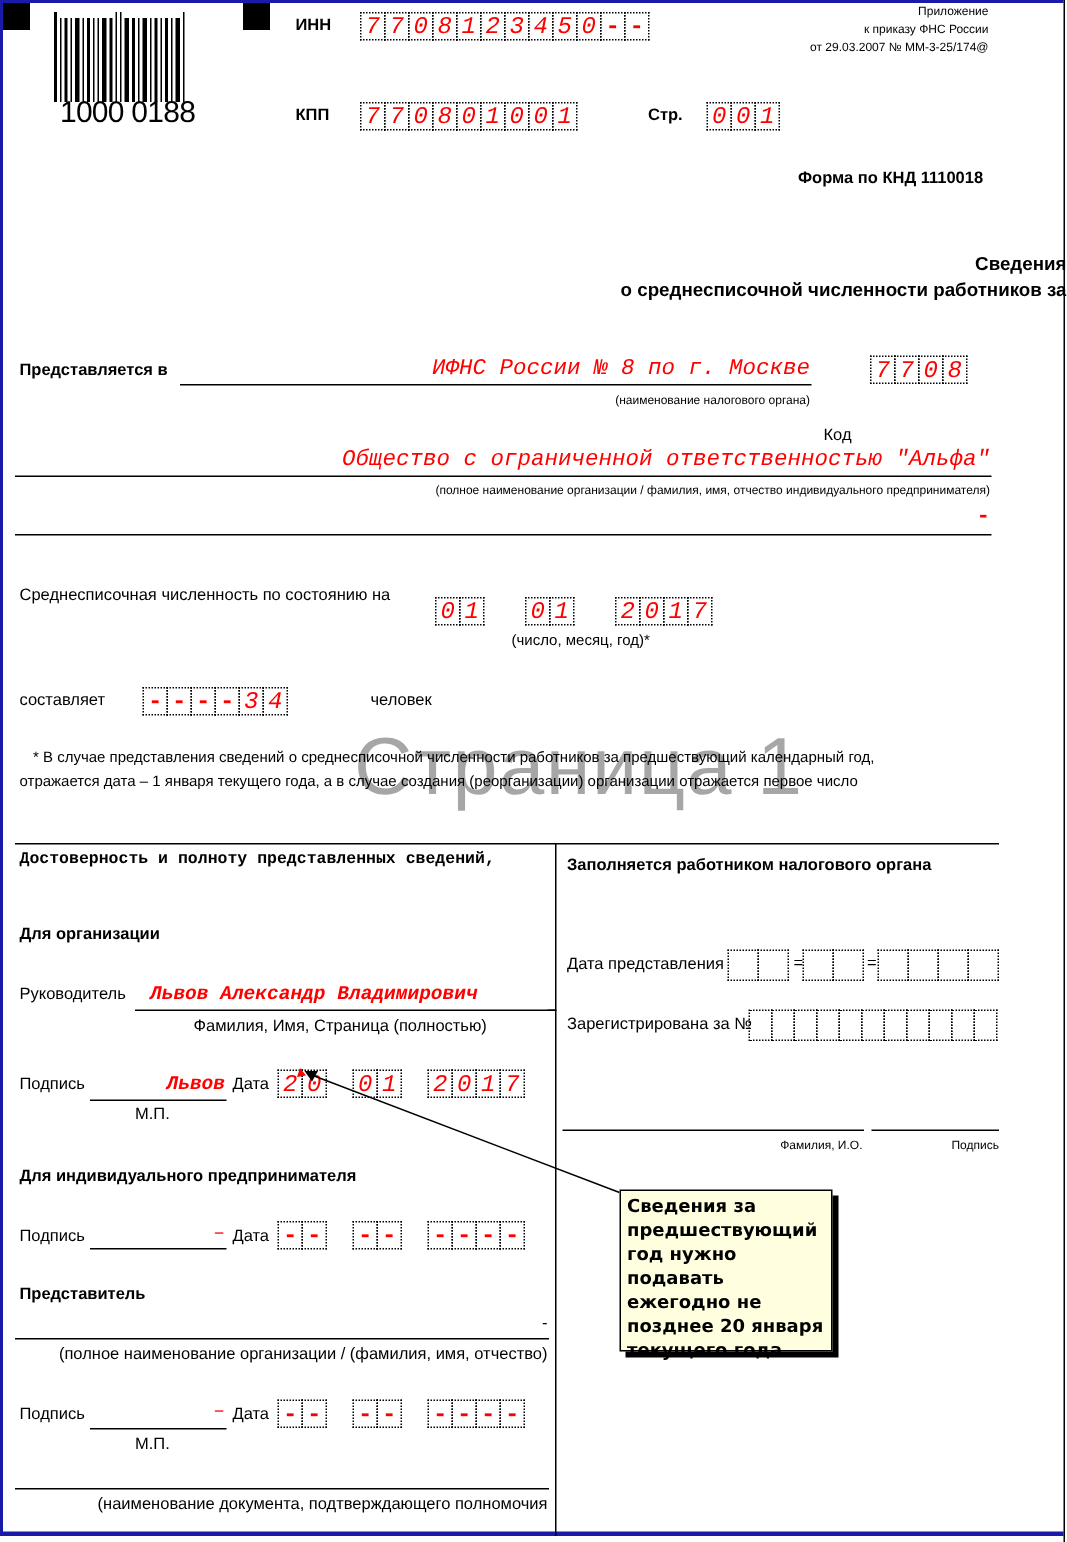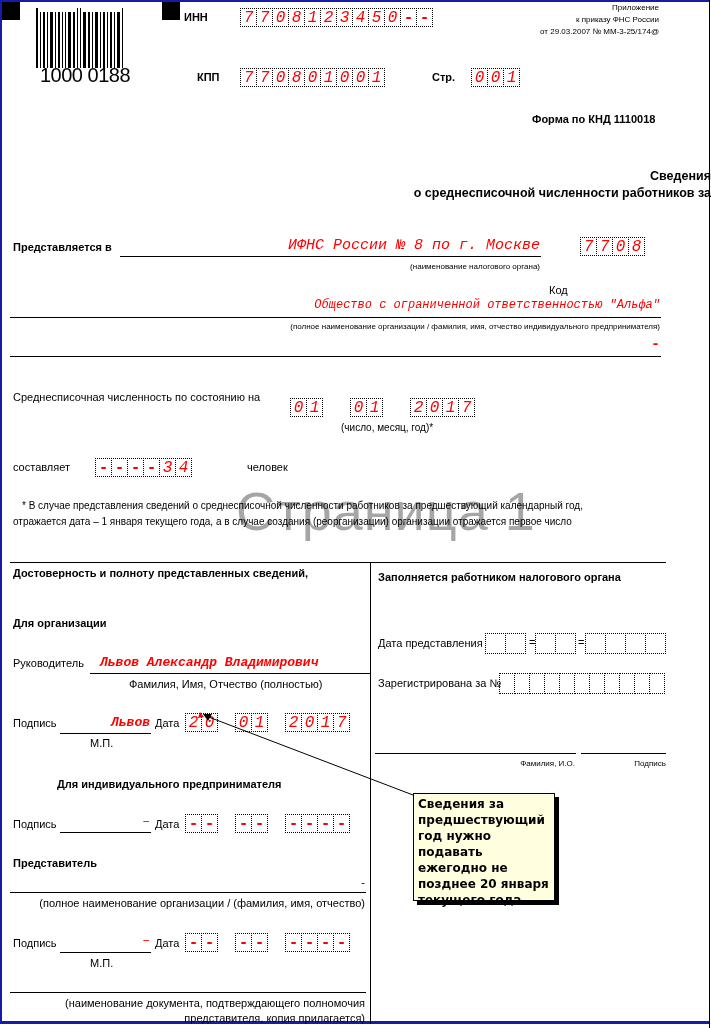--- a/index.html
+++ b/index.html
@@ -60,21 +60,21 @@
     <div class="bar" style="width:1px"></div>
     <div class="bar" style="width:2px"></div>
     <div class="bar" style="width:1px"></div>
   <div class="bar" style="width:2px"></div>
     <div class="bar" style="width:1px"></div>
     <div class="bar" style="width:3px"></div>
     <div class="bar" style="width:1px;height:60px"></div>
 </div>
 <div class="bcnum">1000 0188</div>
 
-<div class="abs lbl b" style="left:184px;top:11px;text-align:center;">ИНН</div>
+<div class="abs lbl b" style="left:197px;top:11px;text-align:center;">ИНН</div>
 <div class="cells" style="left:241px;top:8px;">
     <div class="cell">7</div>
     <div class="cell">7</div>
     <div class="cell">0</div>
     <div class="cell">8</div>
     <div class="cell">1</div>
     <div class="cell">2</div>
     <div class="cell">3</div>
     <div class="cell">4</div>
     <div class="cell">5</div>
@@ -119,21 +119,21 @@
 <div class="hline" style="left:120px;width:421px;top:256px;"></div>
 <div class="abs tiny center" style="left:120px;width:420px;top:262px;">(наименование налогового органа)</div>
 <div class="abs lbl" style="left:549px;top:241px;margin-top:43px;">Код</div>
 <div class="cells" style="left:581px;top:237px;">
     <div class="cell">7</div>
     <div class="cell">7</div>
     <div class="cell">0</div>
     <div class="cell">8</div>
   </div>
 
-<div class="abs red center" style="left:10px;width:650px;top:298px;font-size:12px;">Общество с ограниченной ответственностью "Альфа"</div>
+<div class="abs red center" style="left:10px;width:650px;top:298px;font-size:15px;">Общество с ограниченной ответственностью "Альфа"</div>
 <div class="hline" style="left:10px;width:651px;top:317px;"></div>
 <div class="abs tiny center" style="left:10px;width:650px;top:322px;">(полное наименование организации / фамилия, имя, отчество индивидуального предпринимателя)</div>
 <div class="abs red center b" style="left:10px;width:650px;top:336px;font-size:15px;font-style:normal;">-</div>
 <div class="hline" style="left:10px;width:651px;top:356px;"></div>
 
 <div class="abs lbl" style="left:13px;top:391px;">Среднесписочная численность по состоянию на</div>
 <div class="cells" style="left:291px;top:398px;">
     <div class="cell">0</div>
     <div class="cell">1</div>
   </div>
@@ -163,29 +163,29 @@
 <div class="abs small" style="left:13px;top:498px;width:650px;line-height:16px;">
   <div style="padding-left:9px">* В случае представления сведений о среднесписочной численности работников за предшествующий календарный год,</div>
   <div>отражается дата – 1 января текущего года, а в случае создания (реорганизации) организации отражается первое число</div>
 </div>
 <div class="watermark">Страница 1</div>
 
 <div class="hline" style="left:10px;width:656px;top:562px;"></div>
 <div class="vline" style="left:370px;top:562px;height:462px;"></div>
 <div class="hline" style="left:365px;width:6px;top:673px;"></div>
 
-<div class="abs lbl b" style="left:13px;top:566px;line-height:15px;">
+<div class="abs lbl b" style="left:13px;top:566px;line-height:15px;font-family:Liberation Mono, monospace;">
   <div>Достоверность и полноту представленных сведений,</div>
 </div>
 <div class="abs lbl b" style="left:13px;top:617px;">Для организации</div>
 
 <div class="abs lbl" style="left:13px;top:657px;">Руководитель</div>
 <div class="abs red b" style="left:100px;top:655px;font-size:13px;">Львов Александр Владимирович</div>
 <div class="hline" style="left:90px;width:280px;top:673px;"></div>
-<div class="abs lbl" style="left:129px;top:678px;">Фамилия, Имя, Отчество (полностью)</div>
+<div class="abs lbl" style="left:129px;top:678px;">Фамилия, Имя, Страница (полностью)</div>
 
 <div class="abs lbl" style="left:13px;top:717px;">Подпись</div>
 <div class="abs red b center" style="left:60px;width:90px;top:715px;font-size:13px;">Львов</div>
 <div class="hline" style="left:60px;width:91px;top:733px;"></div>
 <div class="abs lbl" style="left:90px;top:737px;">М.П.</div>
 <div class="abs lbl" style="left:155px;top:717px;">Дата</div>
 <div class="cells" style="left:186px;top:713px;">
     <div class="cell">2</div>
     <div class="cell">0</div>
   </div>
@@ -193,21 +193,21 @@
     <div class="cell">0</div>
     <div class="cell">1</div>
   </div>
 <div class="cells" style="left:286px;top:713px;">
     <div class="cell">2</div>
     <div class="cell">0</div>
     <div class="cell">1</div>
     <div class="cell">7</div>
   </div>
 
-<div class="abs lbl b" style="left:13px;top:778px;margin-left:44px;">Для индивидуального предпринимателя</div>
+<div class="abs lbl b" style="left:13px;top:778px;">Для индивидуального предпринимателя</div>
 <div class="abs lbl" style="left:13px;top:818px;">Подпись</div>
 <div class="abs red center" style="left:60px;width:90px;top:814px;font-size:13px;font-style:normal;">–</div>
 <div class="hline" style="left:60px;width:91px;top:832px;"></div>
 <div class="abs lbl" style="left:155px;top:818px;">Дата</div>
 <div class="cells" style="left:186px;top:814px;">
     <div class="cell" style="font-style: normal; font-weight: bold;">-</div>
     <div class="cell" style="font-style: normal; font-weight: bold;">-</div>
   </div>
 <div class="cells" style="left:236px;top:814px;">
     <div class="cell" style="font-style: normal; font-weight: bold;">-</div>
@@ -241,21 +241,20 @@
 <div class="cells" style="left:286px;top:933px;">
     <div class="cell" style="font-style: normal; font-weight: bold;">-</div>
     <div class="cell" style="font-style: normal; font-weight: bold;">-</div>
     <div class="cell" style="font-style: normal; font-weight: bold;">-</div>
     <div class="cell" style="font-style: normal; font-weight: bold;">-</div>
   </div>
 
 <div class="hline" style="left:10px;width:356px;top:992px;"></div>
 <div class="abs lbl center" style="left:10px;width:355px;top:996px;line-height:15px;">
   <div>(наименование документа, подтверждающего полномочия</div>
-  <div>представителя, копия прилагается)</div>
 </div>
 
 <div class="abs lbl b" style="left:378px;top:571px;">Заполняется работником налогового органа</div>
 <div class="abs lbl" style="left:378px;top:637px;">Дата представления</div>
 <div class="cells" style="left:486px;top:633px;">
     <div class="cell" style="width: 21px; height: 21px;"></div>
     <div class="cell" style="width: 21px; height: 21px;"></div>
   </div>
 <div class="abs lbl" style="left:529px;top:636px;">=</div>
 <div class="cells" style="left:536px;top:633px;">

